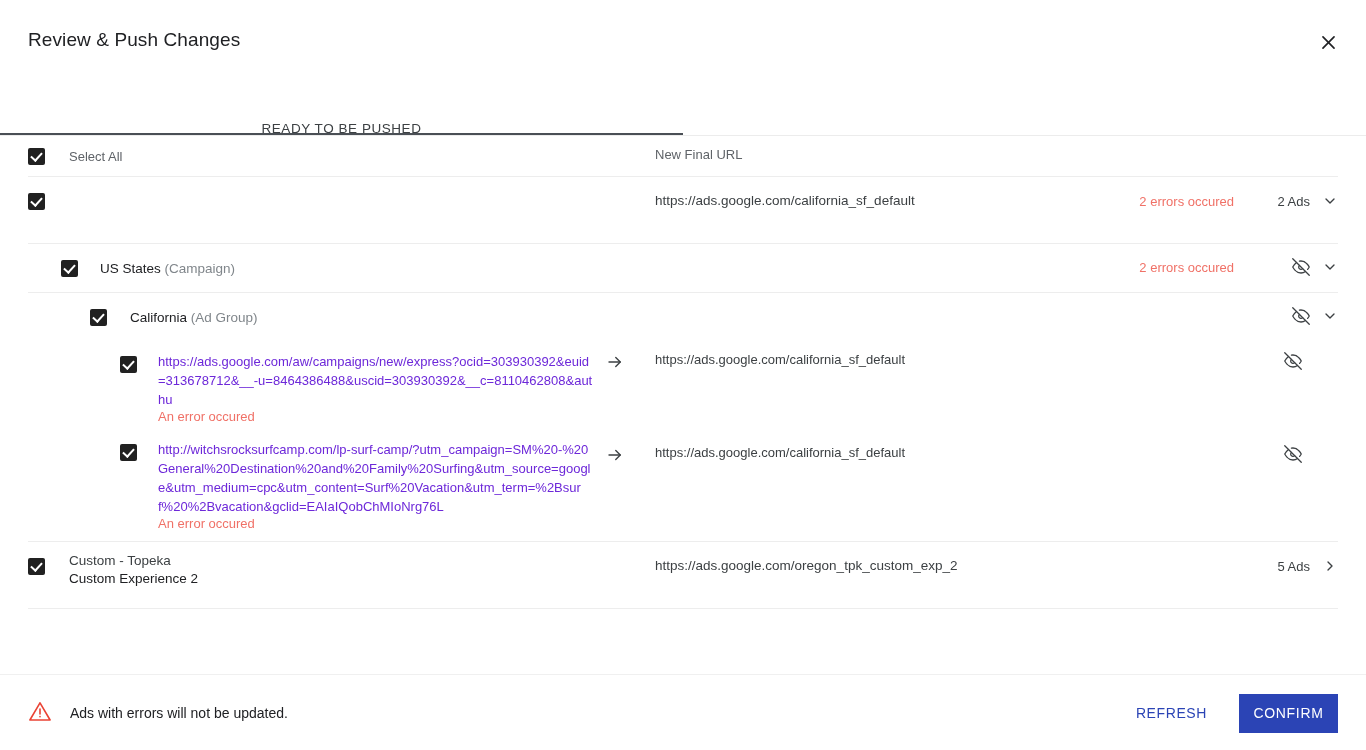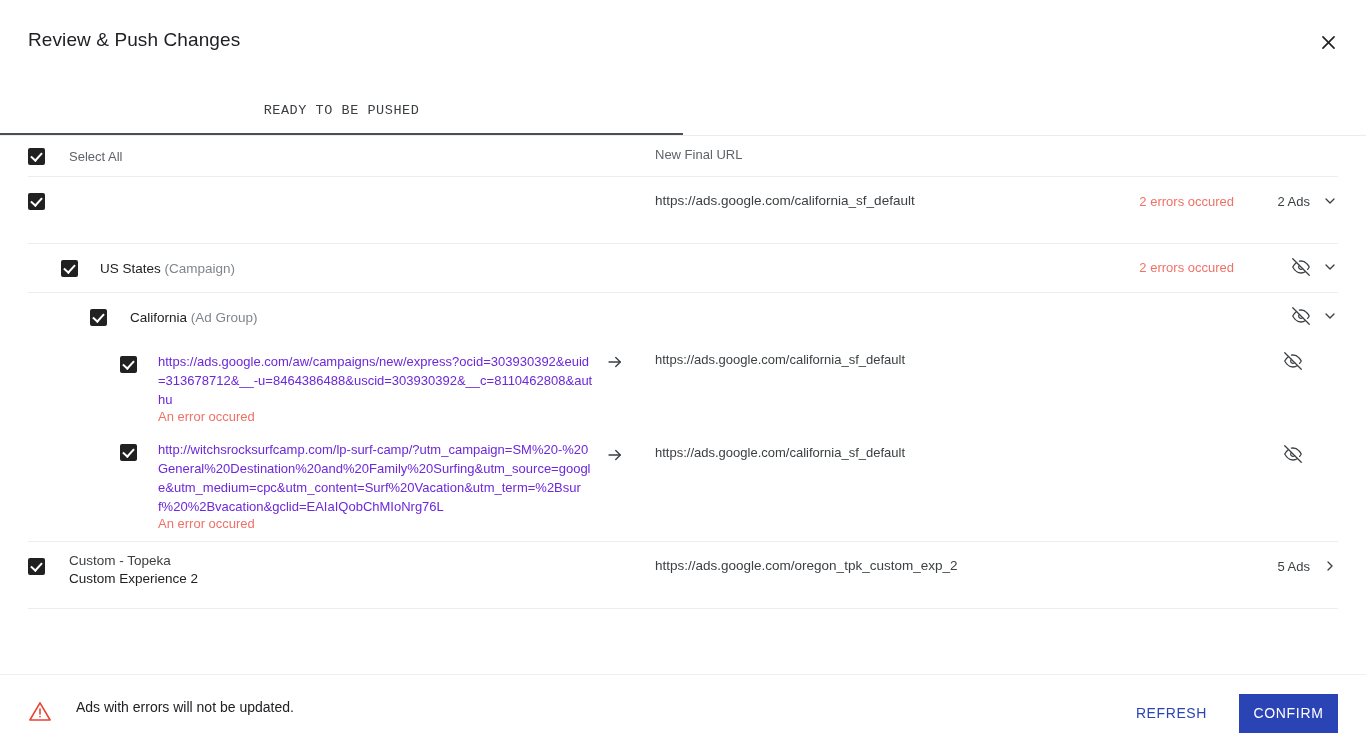--- a/index.html
+++ b/index.html
@@ -21,23 +21,23 @@
   .close-btn {
     position: absolute; right: 26px; top: 30px;
     width: 24px; height: 24px; display: flex; align-items: center; justify-content: center;
     cursor: pointer; background: none; border: none; color: #202124;
   }
 
   
   .tabs { position: relative; height: 52px; flex: 0 0 52px; display: flex; }
   .tab {
     width: 683px; height: 52px;
-    display: flex; align-items: center; justify-content: center; gap: 9px;
+    display: flex; align-items: flex-end; justify-content: center; gap: 9px;
     font-size: 13.5px; letter-spacing: .55px; cursor: pointer;
-    border: none; background: none; font-family: Liberation Mono, monospace;
+    border: none; background: none; font-family: Liberation Sans, sans-serif;
     position: relative;
   }
   .tab.active { color: #3c4043; }
   .tab.inactive { color: #5f6368; }
   .tab-underline {
     position: absolute; left: 0; bottom: 0; width: 683px; height: 3px; background: #4a4f55;
   }
   .tabs-baseline {
     position: absolute; left: 0; bottom: 0; width: 1366px; height: 1px; background: #ececec;
   }
@@ -106,21 +106,21 @@
   .ad-err { font-size: 13px; color: #f07167; }
   .ad-arrow { position: absolute; left: 606px; top: 12px; color: #3c4043; }
   .ad-dest  { position: absolute; left: 655px; top: 11px; font-size: 13px; color: #3c4043; }
   .ad-eye   { position: absolute; right: 64px; top: 11px; color: #3c4043; cursor: pointer; }
 
   
   .footer {
     flex: 0 0 76px; height: 76px; position: relative;
     border-top: 1px solid #f0f0f0; display: flex; align-items: center; padding: 0 28px;
   }
-  .warn-wrap { display: flex; gap: 24px; }
+  .warn-wrap { display: flex; align-items: center; gap: 18px; }
   .warn-text { font-size: 14px; color: #202124; }
   .footer-actions { position: absolute; right: 28px; top: 0; height: 76px; display: flex; align-items: center; gap: 28px; }
   .btn-refresh {
     background: none; border: none; color: #2b44b5; font-size: 14px; letter-spacing: .6px;
     font-family: inherit; cursor: pointer; padding: 8px 4px; font-weight: 500;
   }
   .btn-confirm {
     background: #2b44b5; border: none; color: #ffffff; font-size: 14px; letter-spacing: .7px;
     font-family: inherit; cursor: pointer; width: 99px; height: 39px; font-weight: 500;
   }

